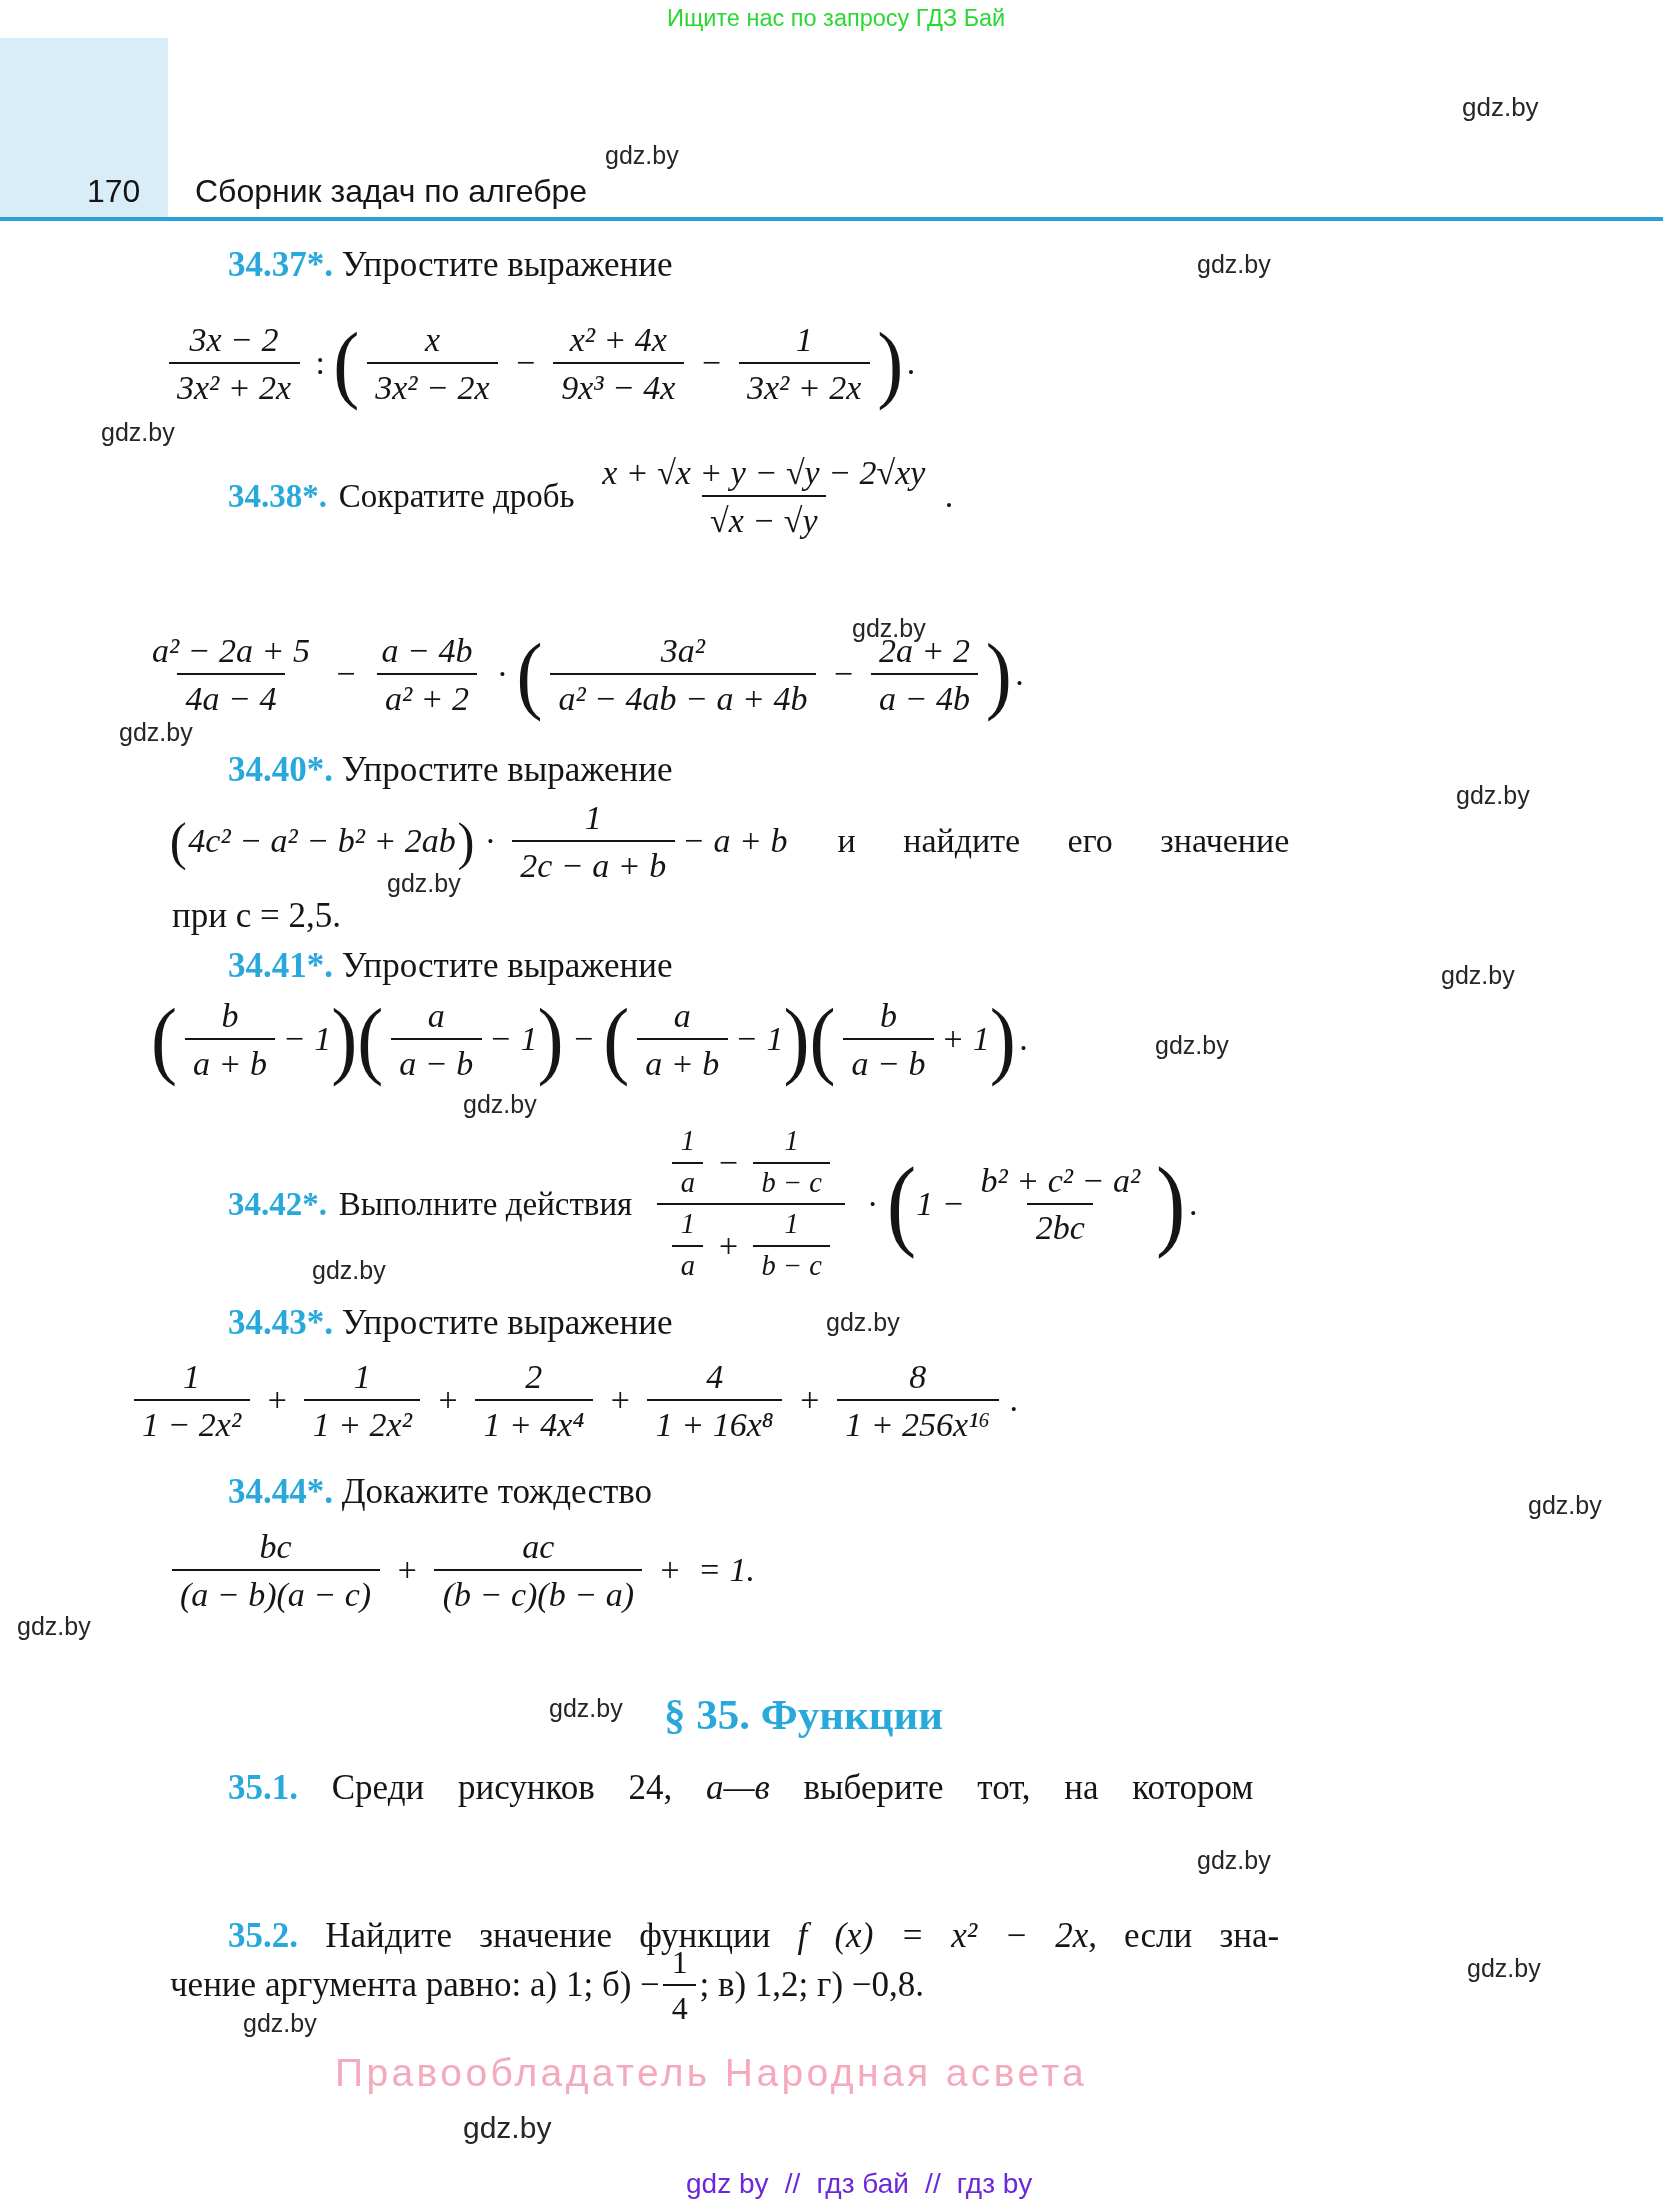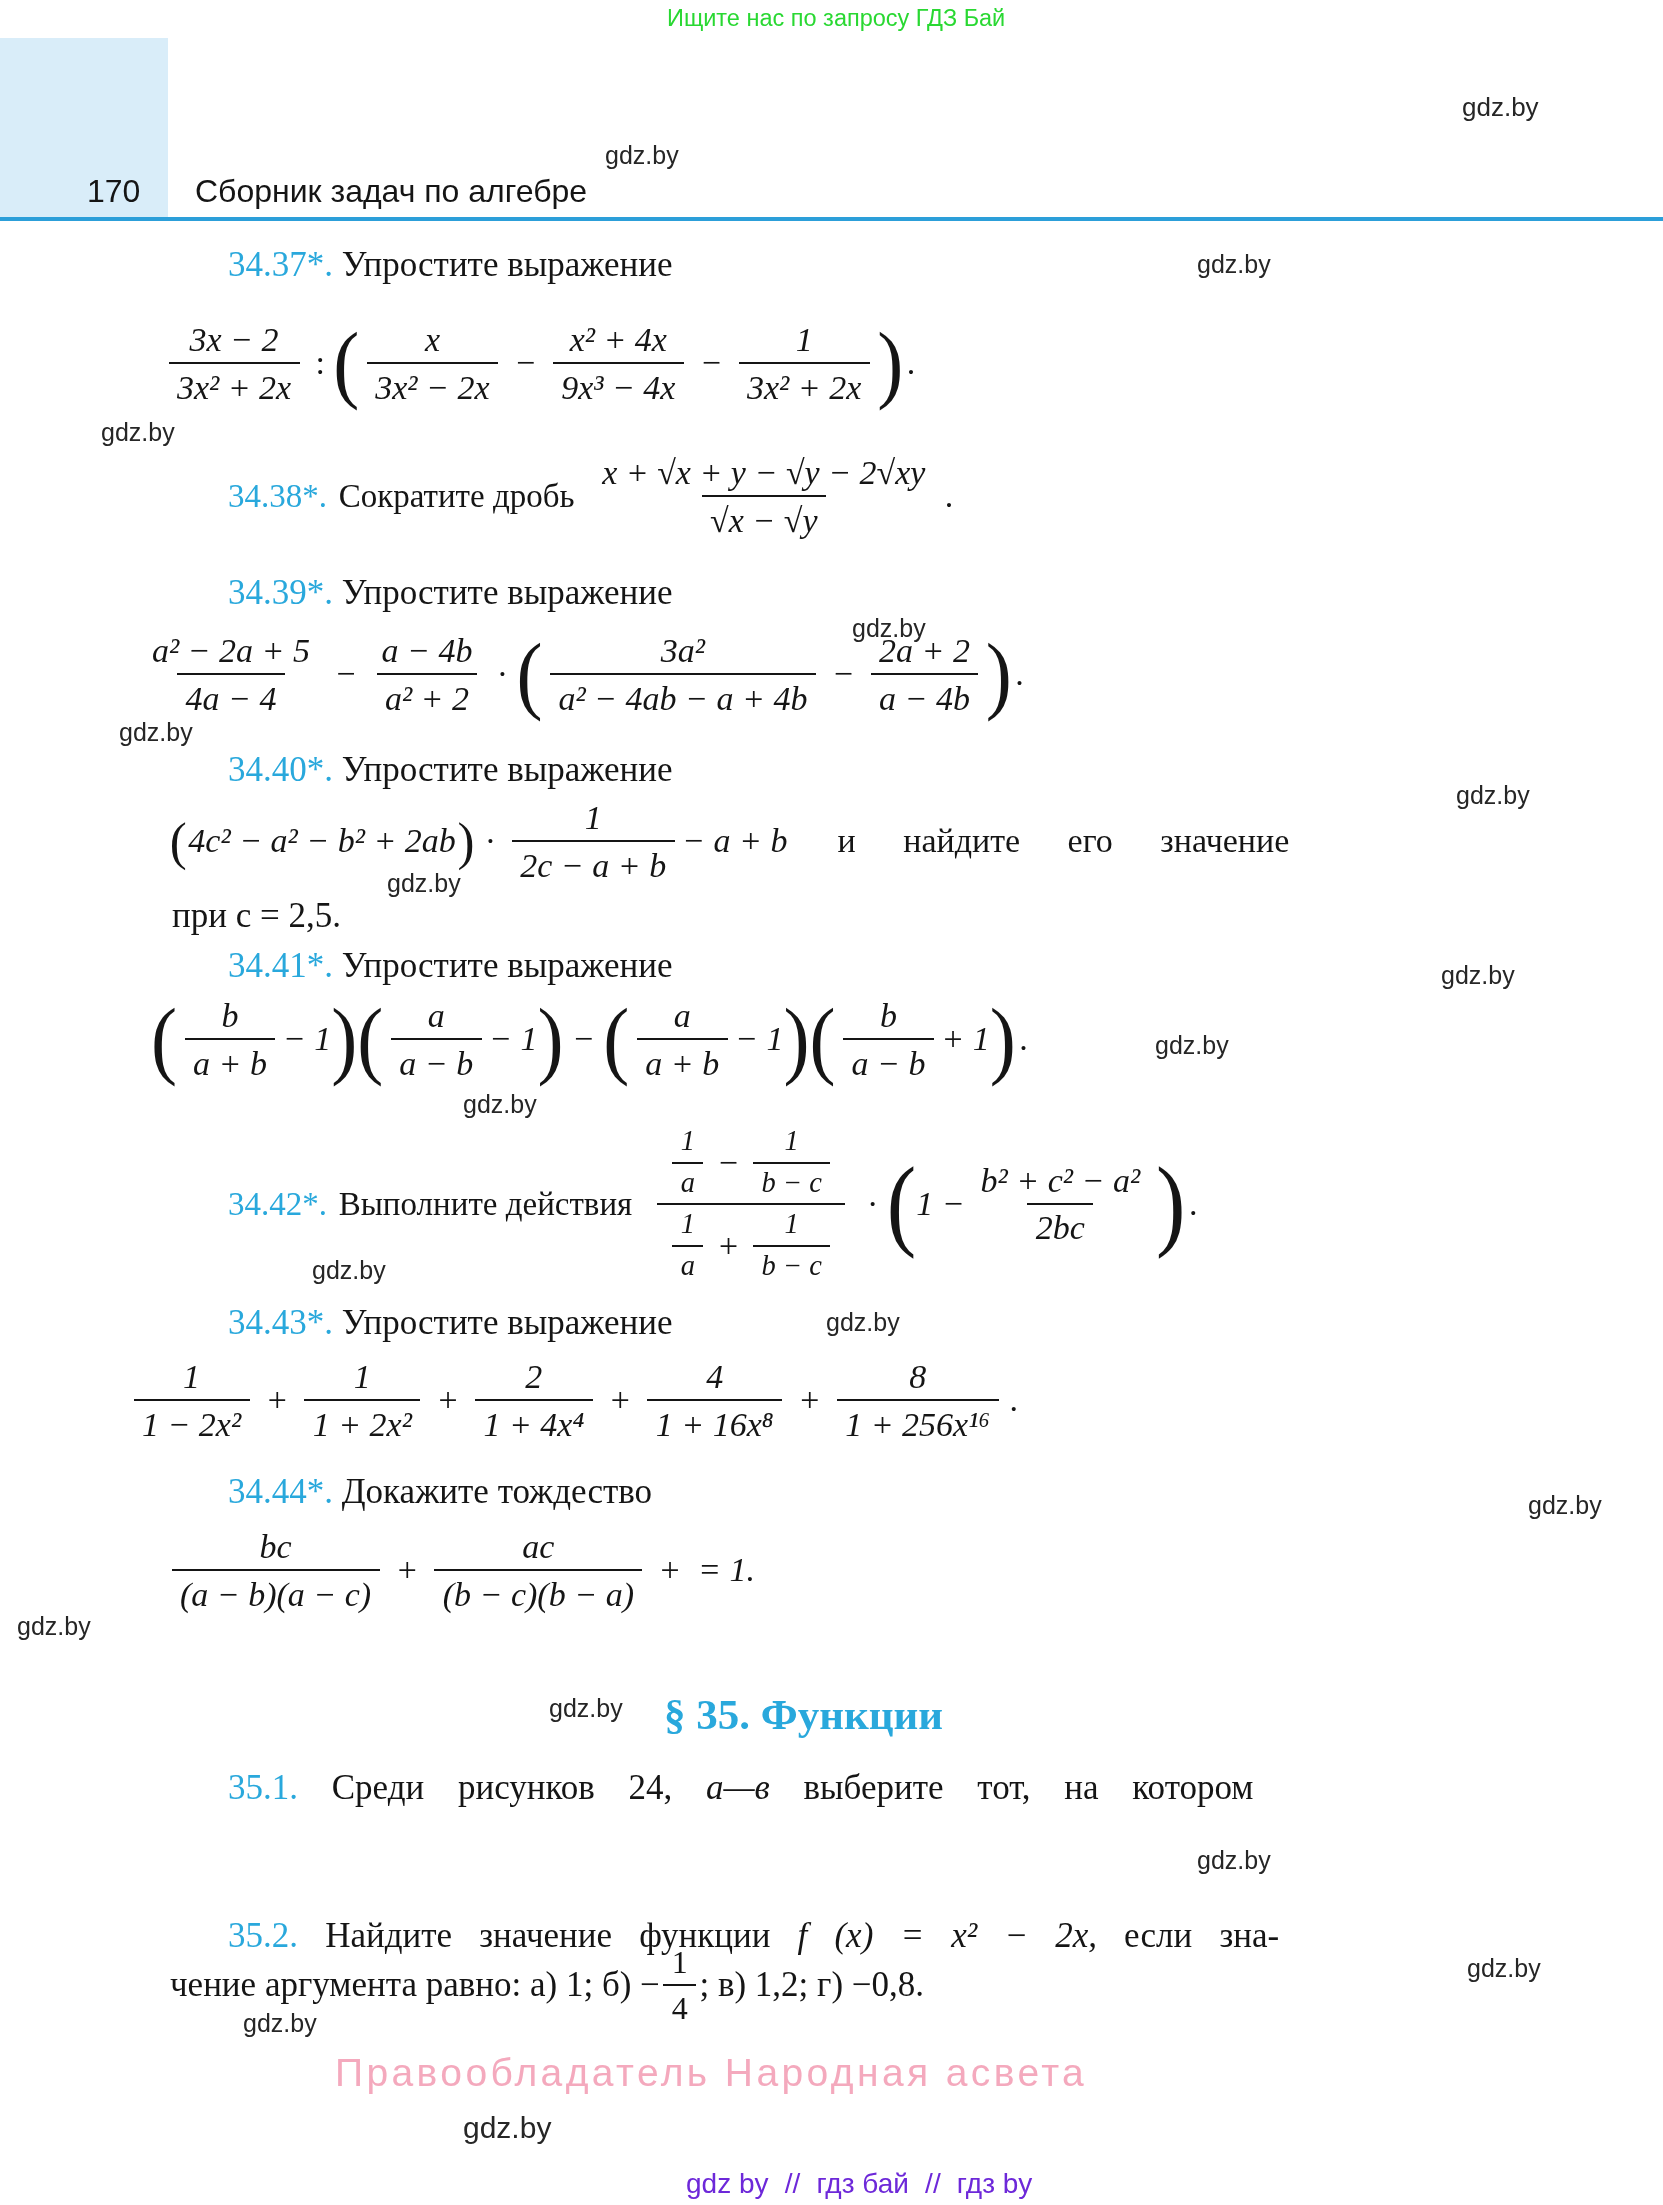--- a/index.html
+++ b/index.html
@@ -21,21 +21,21 @@
   .w1{left:1462px;top:92px;font-size:26px}.w2{left:605px;top:141px}.w3{left:1197px;top:250px}
   .w4{left:101px;top:418px}.w5{left:852px;top:614px}.w6{left:119px;top:718px}
   .w7{left:1456px;top:781px}.w8{left:387px;top:869px}.w9{left:1441px;top:961px}
   .w10{left:1155px;top:1031px}.w11{left:463px;top:1090px}.w12{left:312px;top:1256px}
   .w13{left:826px;top:1308px}.w14{left:1528px;top:1491px}.w15{left:17px;top:1612px}
   .w16{left:549px;top:1694px}.w17{left:1197px;top:1846px}.w18{left:1467px;top:1954px}
   .w19{left:243px;top:2009px}.w20{left:463px;top:2111px;font-size:30px}
 
   
   .phead{position:absolute;font-size:35px;white-space:nowrap;color:#151515;}
-  .pnum{color:#29a8dc;font-weight:normal;}
+  .pnum{color:#29a8dc;font-weight:bold;}
   .tline{position:absolute;font-size:35px;white-space:nowrap;color:#151515;}
   .it{font-style:italic;}
 
   
   .mrow{position:absolute;display:flex;align-items:center;font-size:34px;font-style:italic;
         white-space:nowrap;color:#151515;}
   .mrow .pnum,.mrow .ptask,.up{font-style:normal;}
   .mrow .pnum,.mrow .ptask{font-size:33px;margin-right:11.7px;}
   .frac{display:inline-flex;flex-direction:column;align-items:center;margin:0 7.5px;line-height:1.15;text-align:center;}
   .frac>.num{padding:0 8.4px 3.4px;}
@@ -131,24 +131,20 @@
   <div class="mrow" style="left:228px;top:453px;">
     <span class="pnum">34.38*.</span>
     <span class="ptask">Сократите дробь</span>
     <span class="frac">
       <span class="num">x + √x + y − √y − 2√xy</span>
       <span class="den">√x − √y</span>
     </span>
     <span class="end up">.</span>
   </div>
 
-  <div class="phead" style="left:228px;top:573px;">
-    <span class="pnum">34.39*.</span>
-    <span class="ptask">Упростите выражение</span>
-  </div>
   <div class="mrow" style="left:136px;top:631px;">
     <span class="frac">
       <span class="num">a² − 2a + 5</span>
       <span class="den">4a − 4</span>
     </span>
     <span class="op">−</span>
     <span class="frac">
       <span class="num">a − 4b</span>
       <span class="den">a² + 2</span>
     </span>

